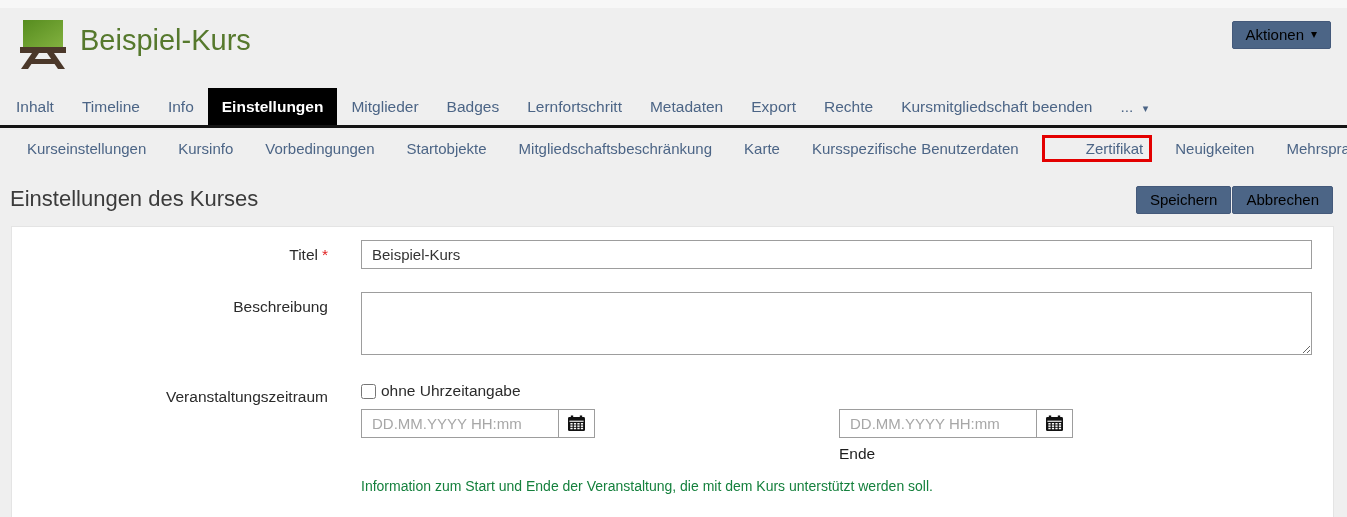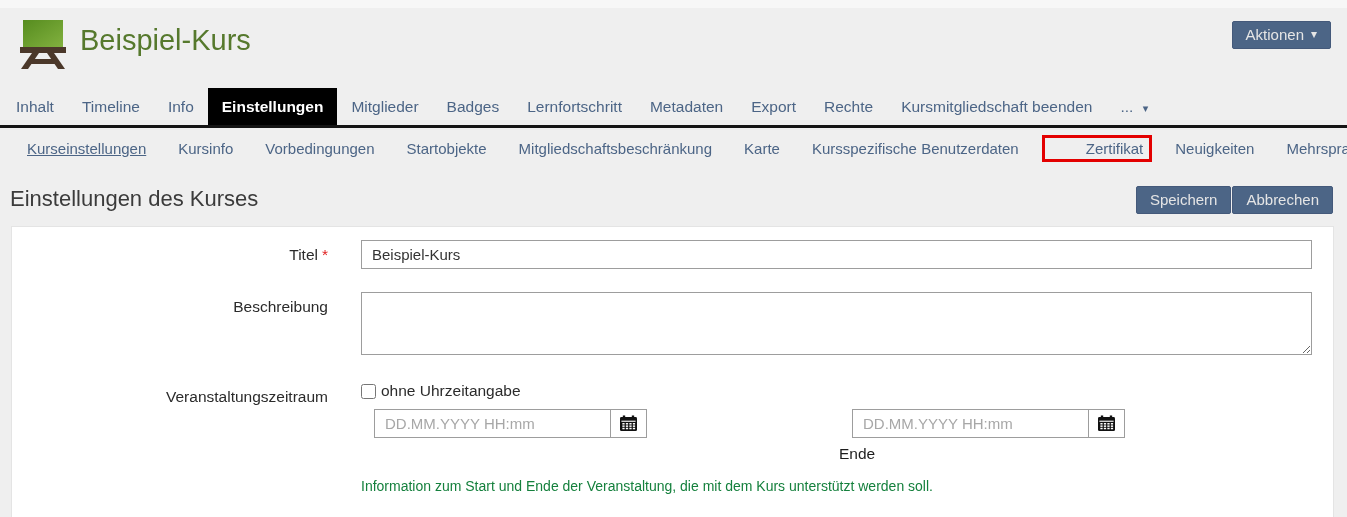--- a/index.html
+++ b/index.html
@@ -14,21 +14,21 @@
 
   
   .header { position: relative; height: 80px; }
   .course-icon { position: absolute; left: 20px; top: 11px; }
   .page-title {
     position: absolute; left: 80px; top: 16px;
     font-size: 29px; color: #56792d; font-weight: 400;
   }
   .btn {
     display: inline-flex; align-items: center; justify-content: center;
-    background: #4c6586; color: #e5e5e5; font-size: 15px;
+    background: #4c6586; color: #000000; font-size: 15px;
     border: 1px solid #44597a; border-radius: 2px;
     padding: 4px 13px 6px; cursor: pointer; height: 28px;
     font-family: "Liberation Sans", sans-serif;
   }
   .actions-btn { position: absolute; right: 16px; top: 13px; }
   .caret { font-size: 12px; margin-left: 7px; line-height: 1; }
 
   
   .tabbar {
     display: flex; align-items: flex-end;
@@ -40,21 +40,21 @@
   }
   .tab.active { background: #000000; color: #fff; padding-top: 10px; font-weight: bold; }
   .tab .caret { font-size: 11px; margin-left: 5px; }
 
   
   .subtabbar { display: flex; align-items: center; padding: 7px 0 8px 11px; }
   .subtab {
     color: #4c6586; font-size: 15px; margin: 0 7px; padding: 2px 6px;
     border: 3px solid transparent; cursor: pointer; white-space: nowrap;
   }
-  .subtab.active { text-decoration: underline; }
+  .subtab.active { }
   .subtab.highlight { border-color: #e30000; padding-left: 41px; }
 
   
   .content-head { display: flex; align-items: flex-start; padding: 16px 14px 10px 10px; }
   .content-heading { flex: 1; font-size: 22px; color: #3b3b3b; font-weight: 400; }
   .content-head .btn { margin-left: 1px; }
 
   
   .form-panel {
     margin: 2px 13px 0 11px; background: #fff;
@@ -78,23 +78,23 @@
     font-size: 15px; color: #333; padding: 4px 10px; resize: both;
     font-family: "Liberation Sans", sans-serif; border-radius: 0;
   }
   .checkbox-line { display: flex; align-items: center; margin-bottom: 9px; }
   .checkbox-line input[type=checkbox] { width: 15px; height: 15px; margin-right: 5px; }
   .checkbox-label { font-size: 15.5px; color: #2b2b2b; }
   .date-line { display: flex; }
   .date-col { width: 478px; }
   .date-group { display: flex; }
   .date-input {
-    width: 237px; height: 29px; border: 1px solid #9d9d9d; background: #fff;
+    width: 198px; height: 29px; border: 1px solid #9d9d9d; background: #fff;
     font-size: 15px; padding: 0 10px; color: #7f1d1d;
-    font-family: "Liberation Sans", sans-serif; border-radius: 0; margin-left: 13px;
+    font-family: "Liberation Sans", sans-serif; border-radius: 0;
   }
   .date-input::placeholder, .text-input::placeholder { color: #a7a7a7; opacity: 1; }
   .cal-btn {
     width: 36px; height: 29px; border: 1px solid #9d9d9d; border-left: none;
     background: #fff; display: flex; align-items: center; justify-content: center;
     cursor: pointer; padding: 0;
   }
   .date-caption { font-size: 15.5px; color: #1d1d1d; margin-top: 7px; }
   .byline-info { font-size: 14px; color: #15803d; margin-top: 15px; }
 </style>

